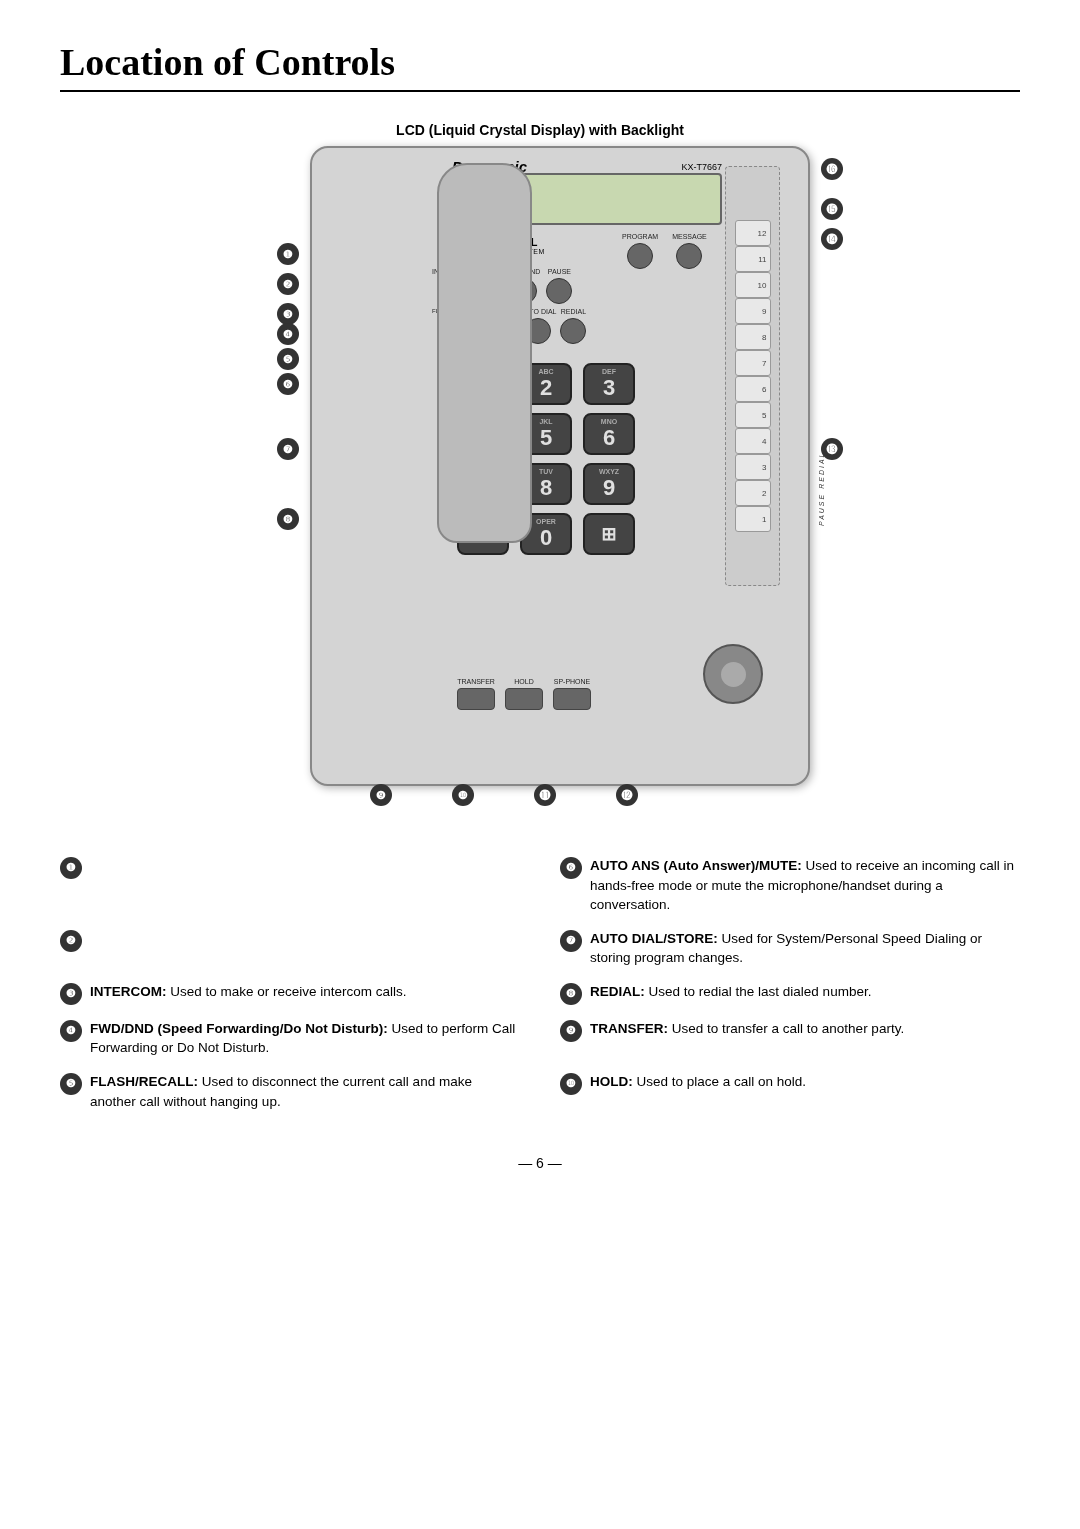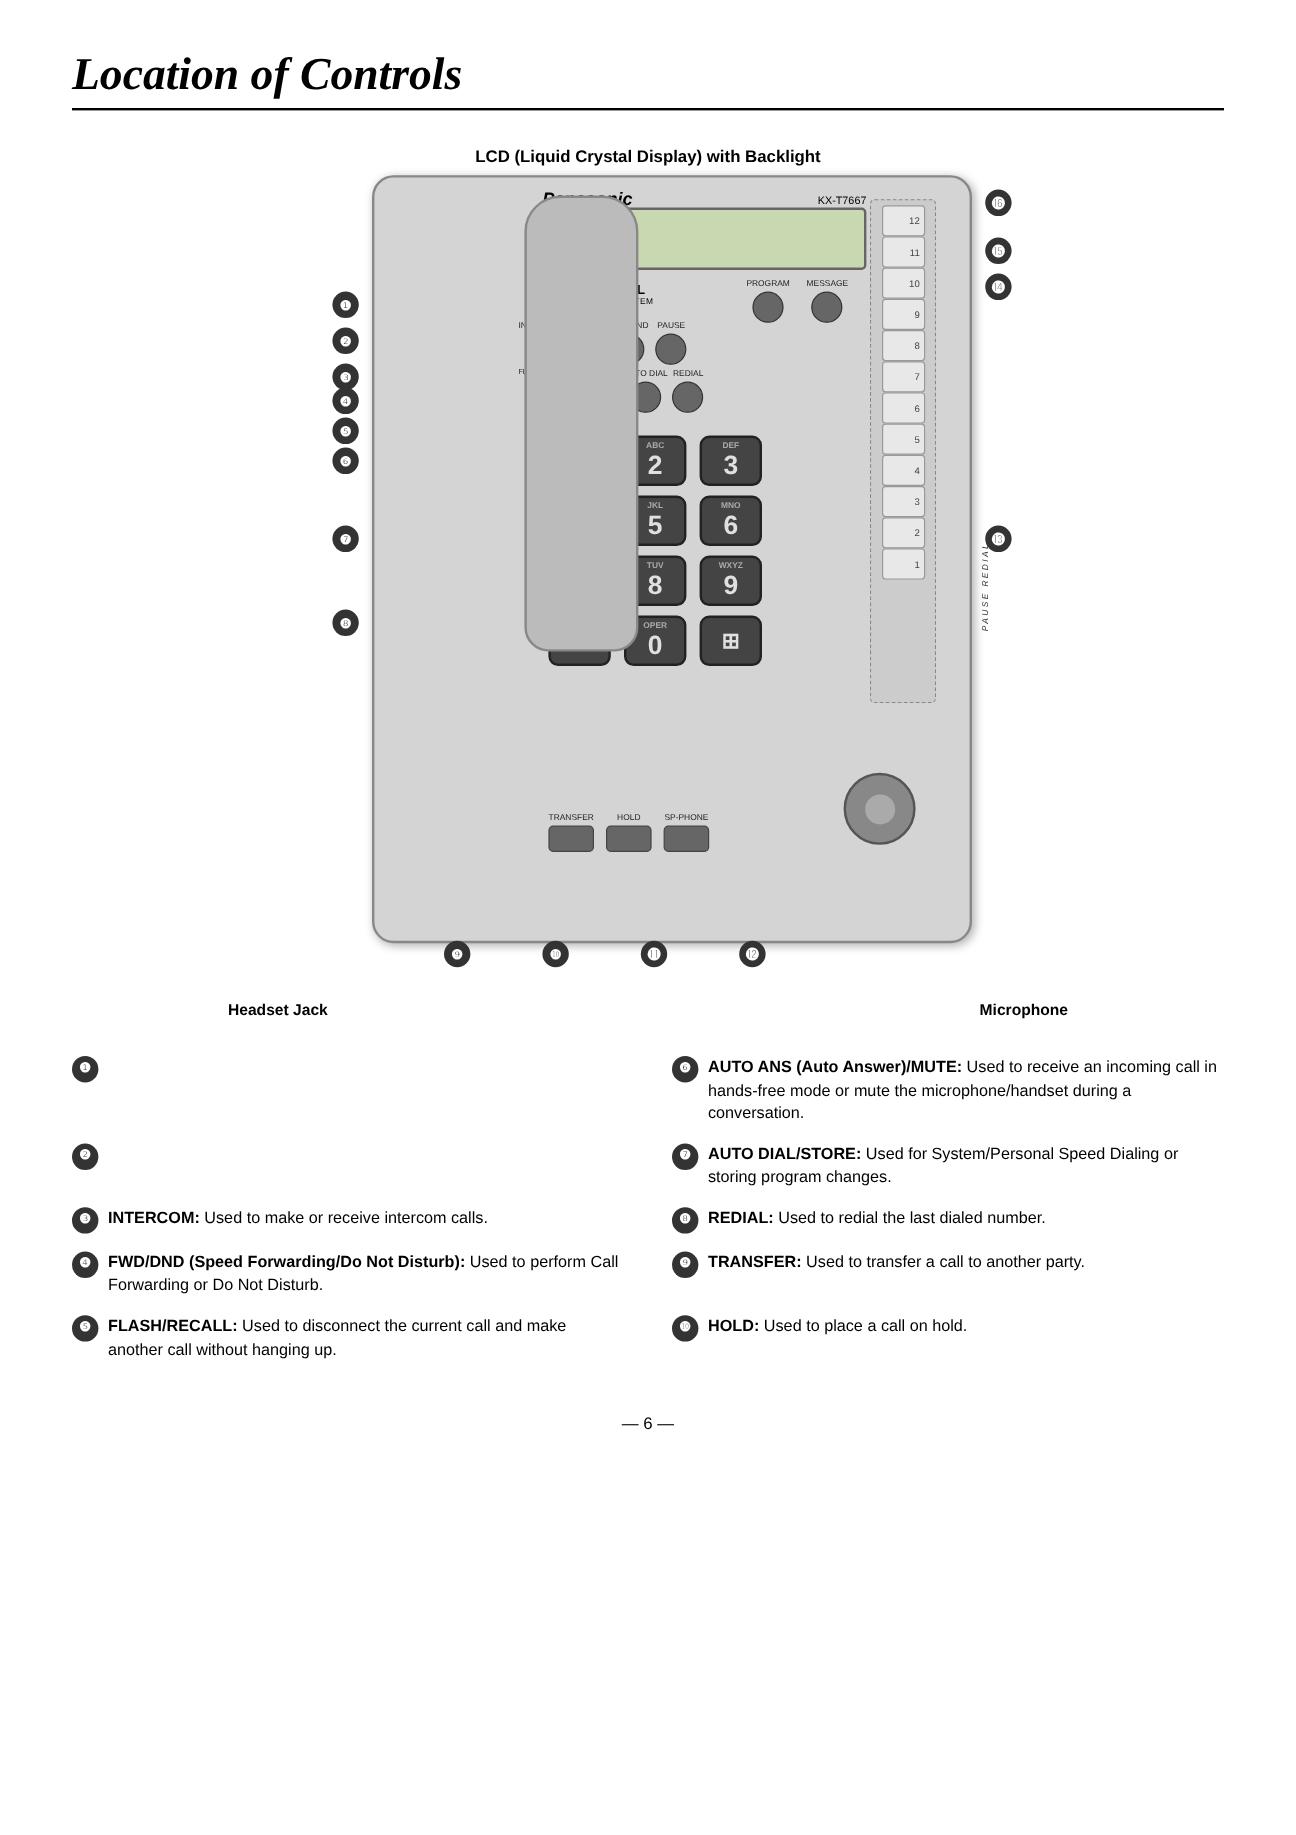--- a/index.html
+++ b/index.html
@@ -7,21 +7,20 @@
       background: #fff;
       font-family: Arial, Helvetica, sans-serif;
       width: 1080px;
       min-height: 1529px;
       padding: 40px 60px;
       color: #000;
     }
 
     h1.page-title {
       font-family: Georgia, 'Times New Roman', serif;
-      font-style: italic;
       font-size: 38px;
       font-weight: bold;
       margin-bottom: 6px;
     }
 
     .title-underline {
       border: none;
       border-top: 2px solid #000;
       margin-bottom: 30px;
     }
@@ -139,21 +138,21 @@
     .dss-keys {
       position: absolute;
       right: 28px;
       top: 18px;
       width: 55px;
       height: 420px;
       border: 1.5px dashed #888;
       border-radius: 4px;
       display: flex;
       flex-direction: column;
-      justify-content: flex-start;
+      justify-content: center;
       padding: 4px 4px;
       background: #ccc;
     }
 
     .dss-key {
       width: 36px;
       height: 26px;
       background: #e8e8e8;
       border: 1px solid #999;
       border-radius: 3px;
@@ -488,24 +487,20 @@
 
     <div style="position:absolute; bottom:20px; left:180px; display:flex; gap:60px;">
       <div class="badge" style="position:relative; left:0; top:0;">❾</div>
       <div class="badge" style="position:relative; left:0; top:0;">❿</div>
       <div class="badge" style="position:relative; left:0; top:0;">⓫</div>
       <div class="badge" style="position:relative; left:0; top:0;">⓬</div>
     </div>
 
   </div>
 
-  <div class="bottom-labels">
-    <span style="font-size:13px; font-weight:bold;">Headset Jack</span>
-    <span style="font-size:13px; font-weight:bold;">Microphone</span>
-  </div>
 </div>
 
 <div class="descriptions">
 
   <div class="desc-item">
     <div class="desc-badge">❶</div>
   </div>
 
   <div class="desc-item">
     <div class="desc-badge">❻</div>

